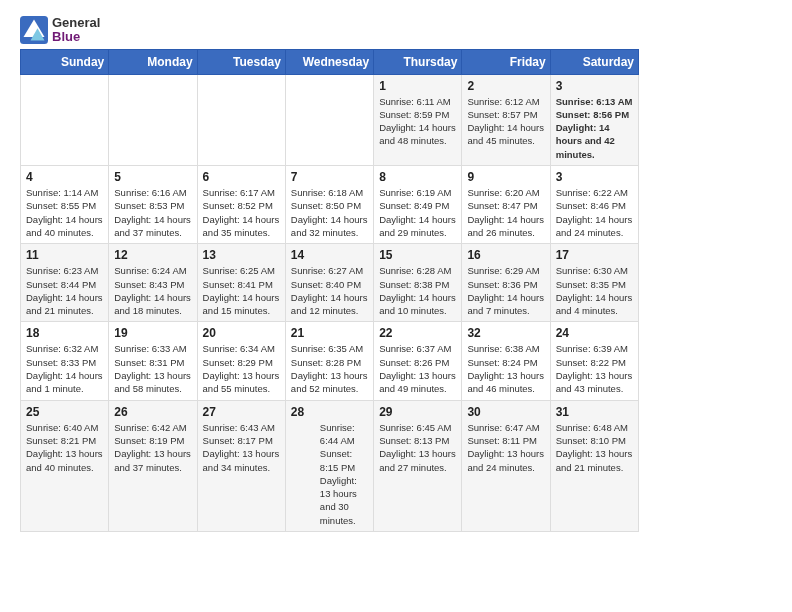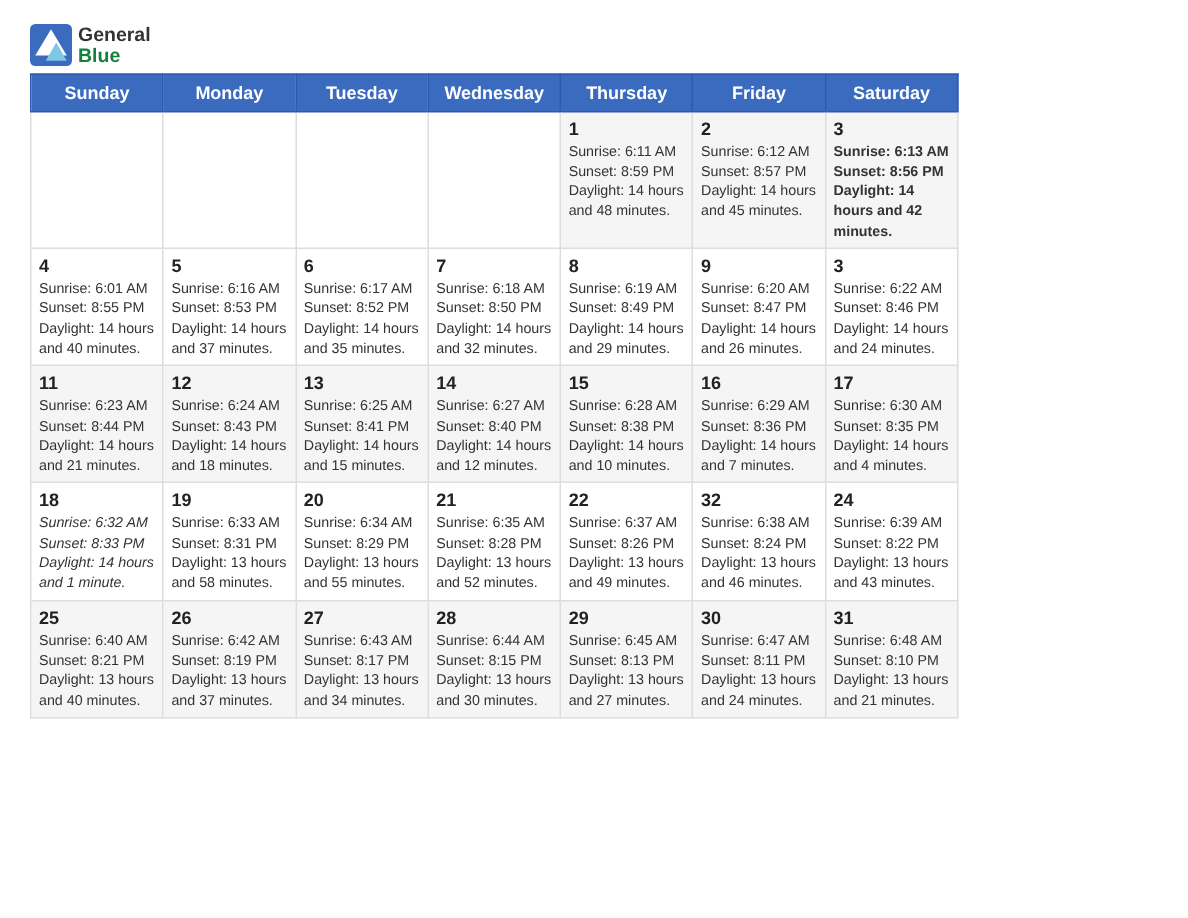--- a/index.html
+++ b/index.html
@@ -33,21 +33,21 @@
       line-height: 1.1;
     }
     .logo-general {
       font-size: 13px;
       font-weight: bold;
       color: #333;
     }
     .logo-blue {
       font-size: 13px;
       font-weight: bold;
-      color: #15803d;
+      color: #701a75;
     }
     .logo-icon {
       width: 28px;
       height: 28px;
     }
     .month-title {
       font-size: 36px;
       font-weight: bold;
       color: #222;
       text-align: right;
@@ -59,21 +59,21 @@
       margin-bottom: 8px;
     }
     .calendar {
       width: 100%;
       border-collapse: collapse;
       table-layout: fixed;
     }
     .calendar th {
       background-color: #3a6bbf;
       color: #fff;
-      text-align: center;
+      text-align: right;
       padding: 5px 4px;
       font-size: 12px;
       font-weight: bold;
       border: 1px solid #2a5aaf;
     }
     .calendar td {
       vertical-align: top;
       padding: 4px 5px;
       font-size: 10px;
       color: #333;
@@ -156,21 +156,21 @@
           <td>
             <span class="day-num">3</span>
             <div class="day-info" style="white-space: pre-line; font-weight: bold;">Sunrise: 6:13 AM
 Sunset: 8:56 PM
 Daylight: 14 hours and 42 minutes.</div>
           </td>
         </tr>
         <tr>
           <td>
             <span class="day-num">4</span>
-            <div class="day-info" style="white-space: pre-line;">Sunrise: 6:01 AM
+            <div class="day-info" style="white-space: pre-line;">Sunrise: 1:14 AM
 Sunset: 8:55 PM
 Daylight: 14 hours and 40 minutes.</div>
           </td>
           <td>
             <span class="day-num">5</span>
             <div class="day-info" style="white-space: pre-line;">Sunrise: 6:16 AM
 Sunset: 8:53 PM
 Daylight: 14 hours and 37 minutes.</div>
           </td>
           <td>
@@ -244,21 +244,21 @@
           <td>
             <span class="day-num">17</span>
             <div class="day-info" style="white-space: pre-line;">Sunrise: 6:30 AM
 Sunset: 8:35 PM
 Daylight: 14 hours and 4 minutes.</div>
           </td>
         </tr>
         <tr>
           <td>
             <span class="day-num">18</span>
-            <div class="day-info" style="white-space: pre-line; font-style: italic;">Sunrise: 6:32 AM
+            <div class="day-info" style="white-space: pre-line;">Sunrise: 6:32 AM
 Sunset: 8:33 PM
 Daylight: 14 hours and 1 minute.</div>
           </td>
           <td>
             <span class="day-num">19</span>
             <div class="day-info" style="white-space: pre-line;">Sunrise: 6:33 AM
 Sunset: 8:31 PM
 Daylight: 13 hours and 58 minutes.</div>
           </td>
           <td>
@@ -306,21 +306,21 @@
 Daylight: 13 hours and 37 minutes.</div>
           </td>
           <td>
             <span class="day-num">27</span>
             <div class="day-info" style="white-space: pre-line;">Sunrise: 6:43 AM
 Sunset: 8:17 PM
 Daylight: 13 hours and 34 minutes.</div>
           </td>
           <td>
             <span class="day-num">28</span>
-            <div class="day-info" style="white-space: pre-line;">Sunrise: 6:44 AM
+            <div class="day-info" style="white-space: pre-line; margin-left: 29px;">Sunrise: 6:44 AM
 Sunset: 8:15 PM
 Daylight: 13 hours and 30 minutes.</div>
           </td>
           <td>
             <span class="day-num">29</span>
             <div class="day-info" style="white-space: pre-line;">Sunrise: 6:45 AM
 Sunset: 8:13 PM
 Daylight: 13 hours and 27 minutes.</div>
           </td>
           <td>

